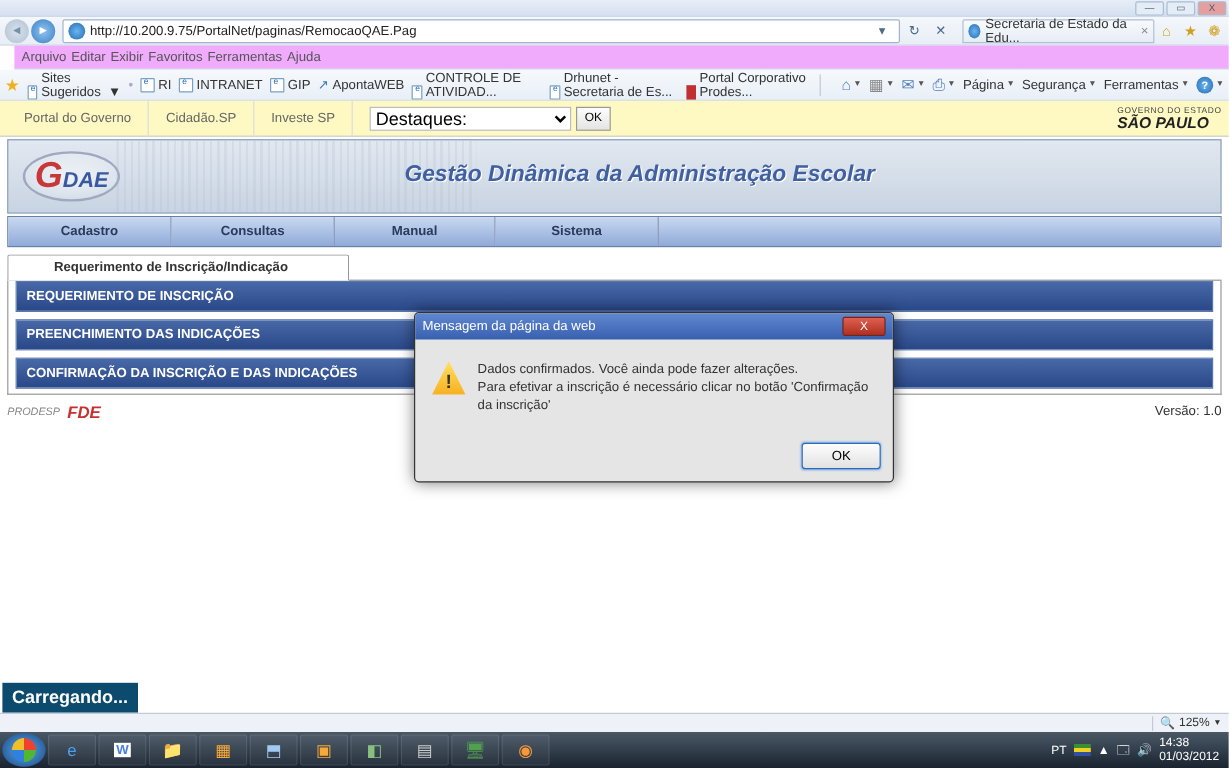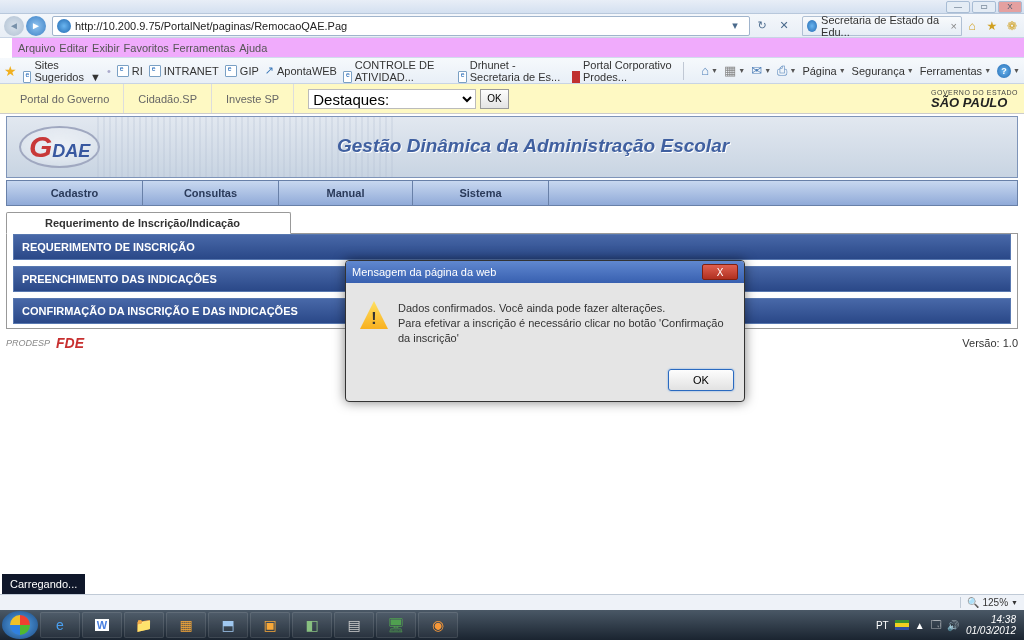--- a/index.html
+++ b/index.html
@@ -81,33 +81,33 @@
 .modal{position:absolute;left:345px;top:260px;width:400px;background:#e5e5e5;border:1px solid #333;border-radius:4px;box-shadow:0 0 12px rgba(0,0,0,0.5);}
 .modal .mtitle{height:22px;background:linear-gradient(#6088d0,#3860b0);border-radius:3px 3px 0 0;display:flex;align-items:center;padding:0 6px;font-size:11px;color:#fff;}
 .modal .mtitle .mx{margin-left:auto;width:36px;height:16px;background:linear-gradient(#e06050,#b03020);border:1px solid #802010;border-radius:2px;display:flex;align-items:center;justify-content:center;color:#fff;font-size:10px;}
 .modal .mbody{padding:18px 14px 12px 14px;display:flex;gap:10px;min-height:80px;}
 .modal .mbody .warn{width:28px;height:28px;flex-shrink:0;background:linear-gradient(#ffe060,#f8b020);clip-path:polygon(50% 0,100% 100%,0 100%);display:flex;align-items:flex-end;justify-content:center;font-size:16px;font-weight:bold;color:#333;padding-bottom:1px;}
 .modal .mbody .msg{font-size:11px;color:#333;line-height:1.35;}
 .modal .mfoot{padding:6px 10px 10px;display:flex;justify-content:flex-end;}
 .modal .mfoot button{width:66px;height:22px;font-size:11px;background:linear-gradient(#fdfdfd,#e2e2e2);border:1px solid #2a6ac0;border-radius:3px;box-shadow:0 0 2px #6aa0e0;}
 
 
-.loading{position:absolute;left:2px;bottom:46px;background:#0f172a;color:#fff;font-size:11px;font-weight:normal;padding:4px 8px;}
+.loading{position:absolute;left:2px;bottom:46px;background:#0c4a6e;color:#fff;font-size:15px;font-weight:bold;padding:4px 8px;}
 
 
 .statusbar{position:absolute;left:0;right:0;bottom:30px;height:16px;border-top:1px solid #c0cad6;background:#eef2f8;display:flex;align-items:center;justify-content:flex-end;padding:0 6px;font-size:10px;color:#333;gap:6px;}
 .statusbar .zoombox{border-left:1px solid #c0cad6;padding-left:6px;display:flex;align-items:center;gap:3px;}
 
 
 .taskbar{position:absolute;left:0;right:0;bottom:0;height:30px;background:linear-gradient(#4a5866,#1a2430);display:flex;align-items:center;padding:0 2px;}
 .taskbar .start{width:36px;height:28px;border-radius:50%;background:radial-gradient(#58a8f0,#1a4880);display:flex;align-items:center;justify-content:center;position:relative;}
 .taskbar .start .orb{width:20px;height:20px;border-radius:50%;background:conic-gradient(#f04030 0 90deg,#50b830 90deg 180deg,#3080e0 180deg 270deg,#f0c028 270deg 360deg);}
 .taskbar .tb{width:40px;height:26px;margin-left:2px;background:rgba(255,255,255,0.05);border:1px solid rgba(255,255,255,0.1);border-radius:2px;display:flex;align-items:center;justify-content:center;font-size:14px;}
 .taskbar .tray{margin-left:auto;display:flex;align-items:center;gap:6px;color:#fff;font-size:10px;padding-right:6px;}
-.taskbar .tray .clock{text-align:right;line-height:1.1;font-style:italic;}
+.taskbar .tray .clock{line-height:1.1;}
 </style>
 </head>
 <body>
 
 <div class="titlebar">
   <div class="btn">—</div>
   <div class="btn">▭</div>
   <div class="btn close">X</div>
 </div>
 

